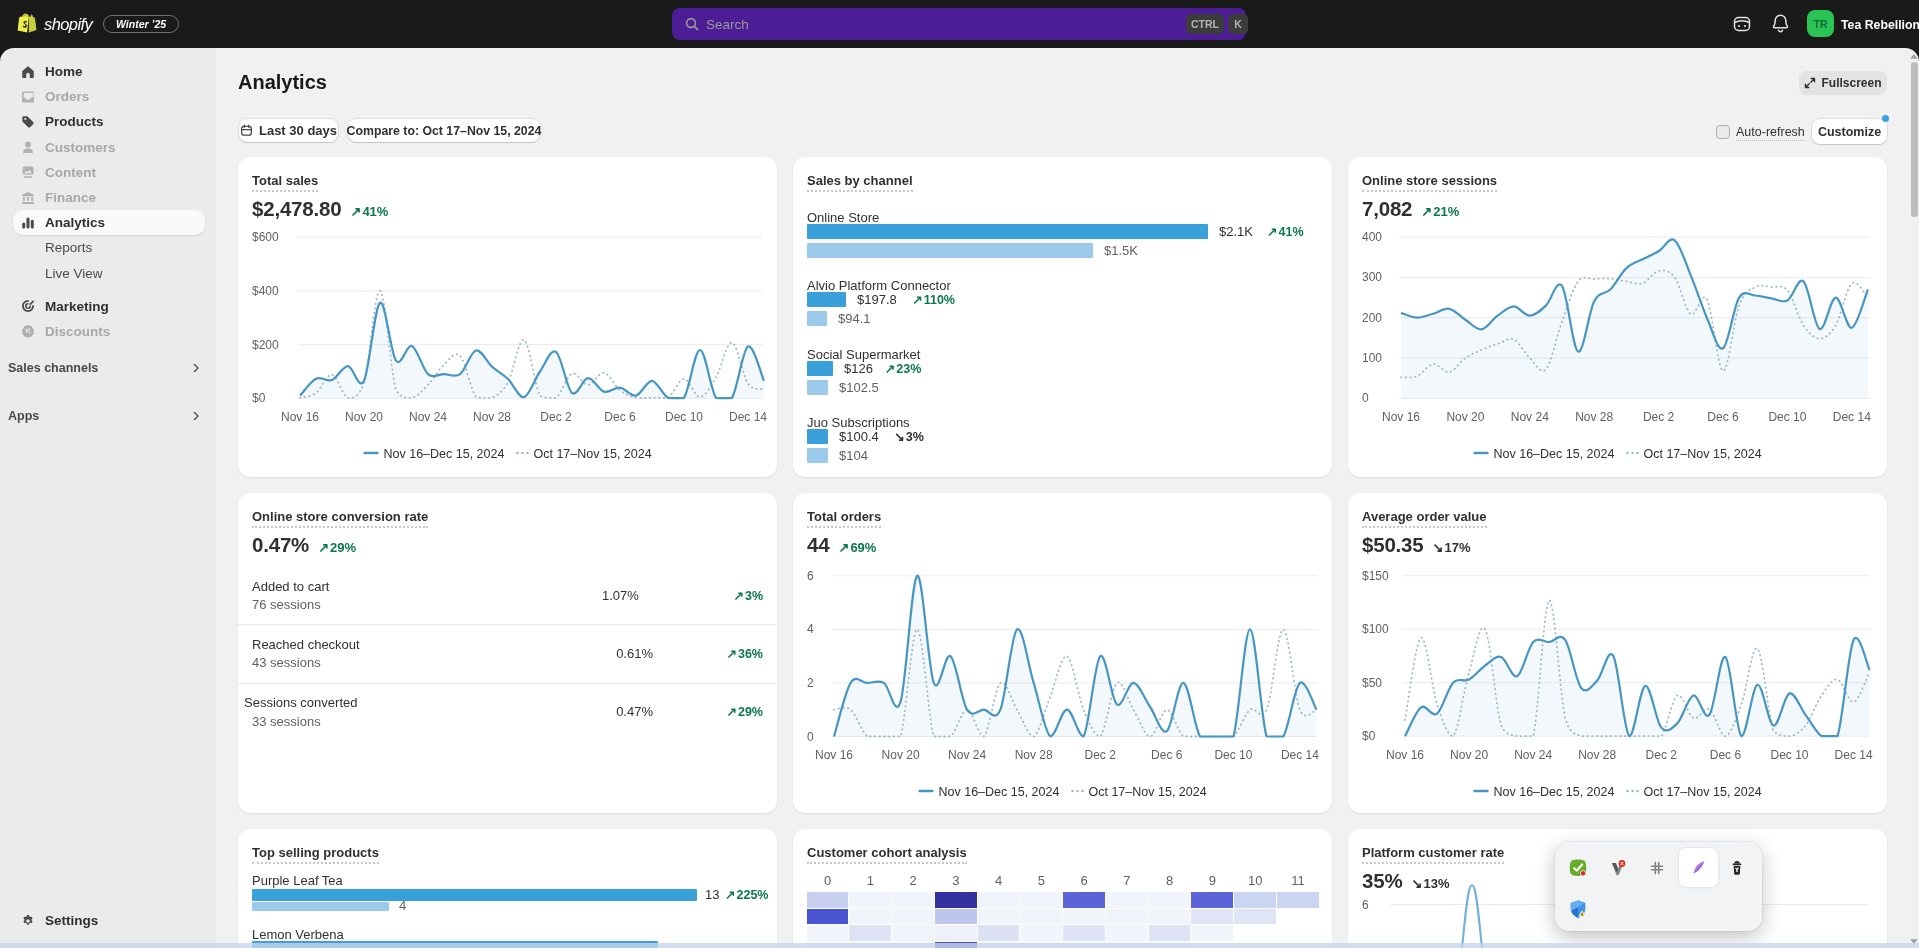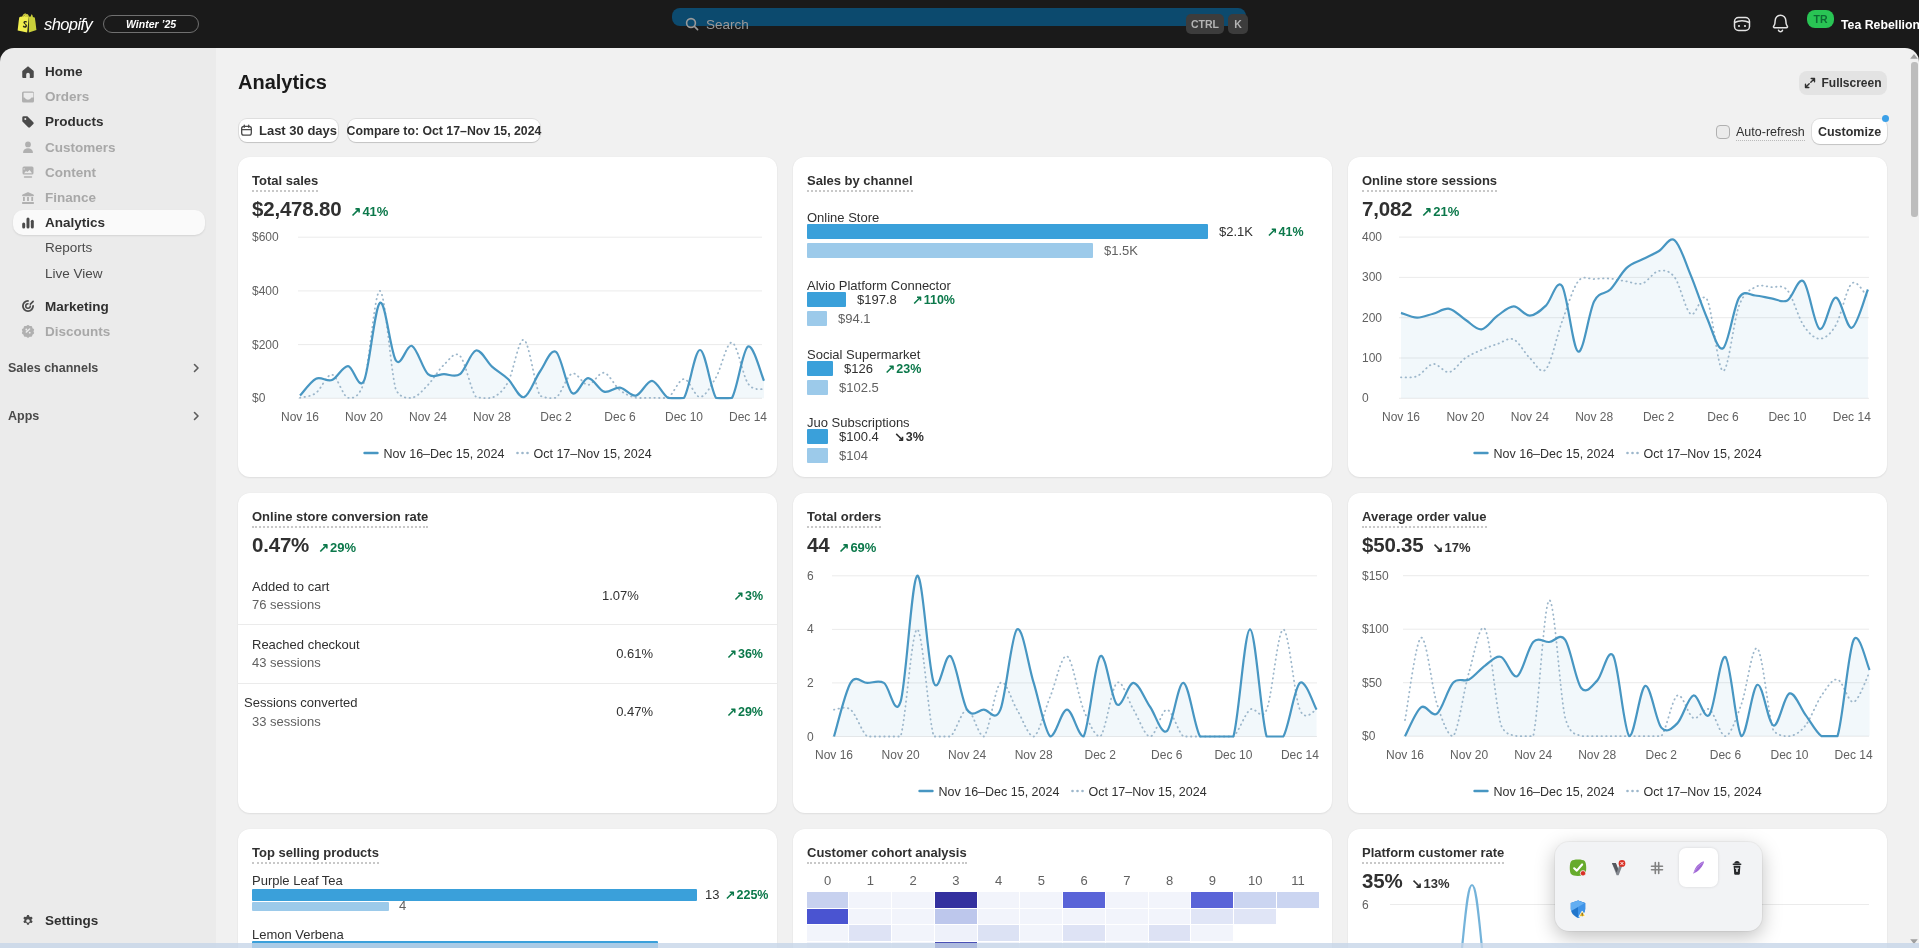--- a/index.html
+++ b/index.html
@@ -28,41 +28,41 @@
 <body>
 
 <div class="topbar">
   <svg class="abs" style="left:17px;top:12px" width="20" height="23" viewBox="0 0 27 29">
     <path d="M21.5 5.8c1.2.3 2.3.7 2.5.8.3.2 2 13.2 2.3 16.8L16 26.5V5l2.2.4L19.7 2s1.3.25 1.8 3.8z" fill="#c9cf3a"></path>
     <path d="M16 5.2 13.7 26.5.9 23.9S2.7 7.5 3 6.6c.3-.9 1.1-1.2 2.2-1.3l2-.15C7.5 3 9.3 1 11.4 1c.6 0 1.2.5 1.6 1.2.3-.1 1-.2 1.4-.05 1.1.4 1.6 3.05 1.6 3.05z" fill="#f0ee4e"></path>
     <path d="M8.2 4.9C8.8 3.3 10 2 11.3 2c.3 0 .6.2.85.45C10.8 3.2 9.8 4.4 9.5 5.05l-1.3-.15zM12.7 3.3c.2.5.3 1.2.3 1.9l-1.9-.1c.3-.8.9-1.5 1.6-1.8zM14.3 5.3c0-.8-.1-1.6-.3-2.2.7.3 1.1 1.4 1.3 2.3l-1-.1z" fill="#8f8c28"></path>
     <path d="M13.3 11.5s-.9-.4-2-.4c-1.8 0-2.7.9-2.7 2.2 0 1.7 2.9 2 2.9 3.9 0 .55-.4.95-1 .95-.95 0-2.05-.95-2.05-.95l-.6 1.85s1 1.2 2.8 1.2c1.7 0 2.9-1.1 2.9-2.75 0-2.1-2.95-2.6-2.95-3.9 0-.3.2-.75 1-.75.85 0 1.45.35 1.45.35l.35-1.7z" fill="#2b2b1d"></path>
   </svg>
   <div class="abs" style="left:44px;top:15px;font-size:16.5px;font-weight:400;font-style:italic;color:#fff;letter-spacing:-0.6px">shopify</div>
-  <div class="abs" style="left:103px;top:15px;height:18px;padding:0 22px;border:1.5px solid #707070;border-radius:9px;display:flex;align-items:center;font-size:10.5px;font-weight:700;font-style:italic;color:#fff">Winter ’25</div>
-  <div class="abs" style="left:672px;top:8px;width:574px;height:18px;background:#0c4a6e;border-radius:8px">
+  <div class="abs" style="left:103px;top:15px;height:18px;padding:0 12px;border:1.5px solid #707070;border-radius:9px;display:flex;align-items:center;font-size:10.5px;font-weight:700;font-style:italic;color:#fff">Winter ’25</div>
+  <div class="abs" style="left:672px;top:8px;width:574px;height:32px;background:#4c1d95;border-radius:8px">
     <svg class="abs" style="left:12px;top:8px" width="16" height="16" viewBox="0 0 16 16" fill="none" stroke="#9a9a9a" stroke-width="1.6">
         <circle cx="7" cy="7" r="4.4"></circle>
         <path d="m10.4 10.4 3.2 3.2" stroke-linecap="round"></path>
       </svg>
     <span class="abs" style="left:34px;top:8.5px;font-size:13.5px;color:#9a9a9a">Search</span>
     <span class="abs" style="left:514px;top:6px;width:38px;height:20px;background:#3c3c3c;border-radius:5px;display:flex;align-items:center;justify-content:center;font-size:10.5px;font-weight:700;color:#b4b4b4">CTRL</span>
     <span class="abs" style="left:556px;top:6px;width:20px;height:20px;background:#3c3c3c;border-radius:5px;display:flex;align-items:center;justify-content:center;font-size:10.5px;font-weight:700;color:#b4b4b4">K</span>
   </div>
   <svg class="abs" style="left:1732px;top:14px" width="20" height="20" viewBox="0 0 20 20" fill="none" stroke="#e3e3e3" stroke-width="1.5">
     <rect x="2.5" y="3.5" width="15" height="13" rx="4"></rect>
     <path d="M2.5 8.5c2.5-1.2 5-1.8 7.5-1.8s5 .6 7.5 1.8"></path>
     <circle cx="7" cy="12" r="1.1" fill="#e3e3e3" stroke="none"></circle>
       <circle cx="13" cy="12" r="1.1" fill="#e3e3e3" stroke="none"></circle>
   </svg>
   <svg class="abs" style="left:1771px;top:13px" width="19" height="21" viewBox="0 0 19 21" fill="none" stroke="#e3e3e3" stroke-width="1.5">
     <path d="M9.5 2.2a5.3 5.3 0 0 1 5.3 5.3c0 3 .7 4.6 1.5 5.7.5.7 0 1.6-.85 1.6H3.55c-.85 0-1.35-.9-.85-1.6.8-1.1 1.5-2.7 1.5-5.7A5.3 5.3 0 0 1 9.5 2.2z"></path>
     <path d="M7.5 17.3a2.1 2.1 0 0 0 4 0" stroke-linecap="round"></path>
   </svg>
-  <div class="abs" style="left:1807px;top:10px;width:27px;height:18px;background:#29c454;border-radius:8px;display:flex;align-items:center;justify-content:center;font-size:10.5px;font-weight:700;color:#0c6b33">TR</div>
+  <div class="abs" style="left:1807px;top:10px;width:27px;height:27px;background:#29c454;border-radius:8px;display:flex;align-items:center;justify-content:center;font-size:10.5px;font-weight:700;color:#0c6b33">TR</div>
   <div class="abs" style="left:1841px;top:17.5px;font-size:12.3px;font-weight:700;color:#fff;white-space:nowrap">Tea Rebellion</div>
 </div>
 
 <div class="frame"></div>
 <div class="abs" style="left:0;top:48px;width:216px;height:900px">
   <div style="padding-top:11px">
 <div class="navitem">
         <span class="nico">
           <svg width="14" height="14" viewBox="0 0 14 14" fill="#4a4a4a">
             <path d="M7 1.2 1.6 5.8a1 1 0 0 0-.35.76V12a1 1 0 0 0 1 1H5.2V9.6a1.8 1.8 0 1 1 3.6 0V13h2.95a1 1 0 0 0 1-1V6.56a1 1 0 0 0-.35-.76L7 1.2z"></path>

